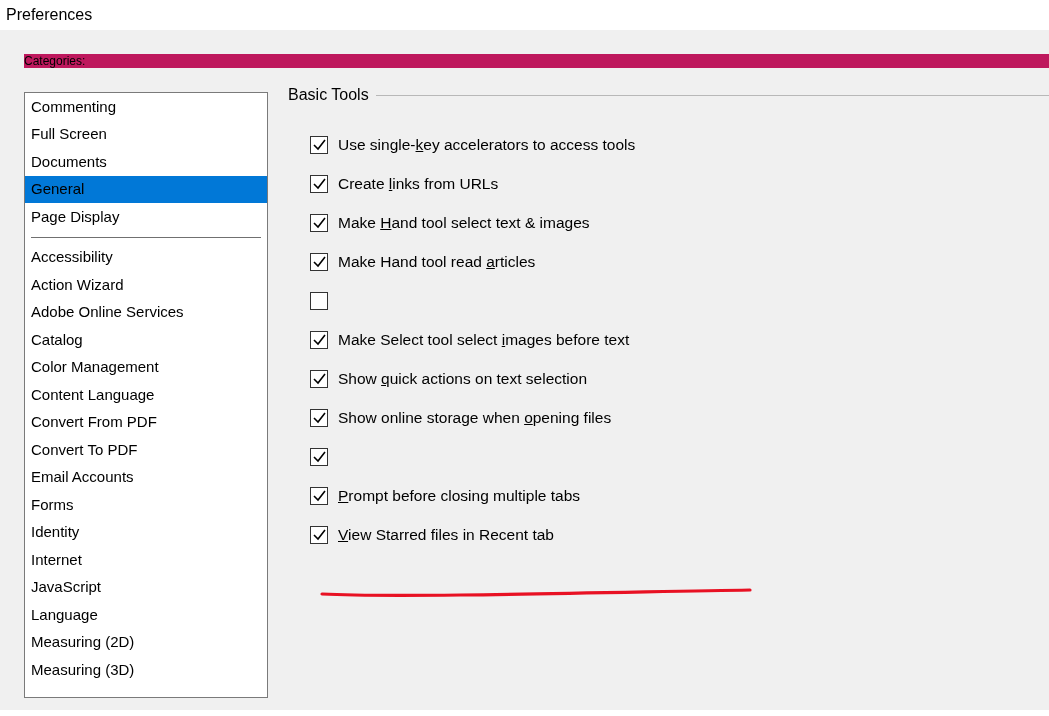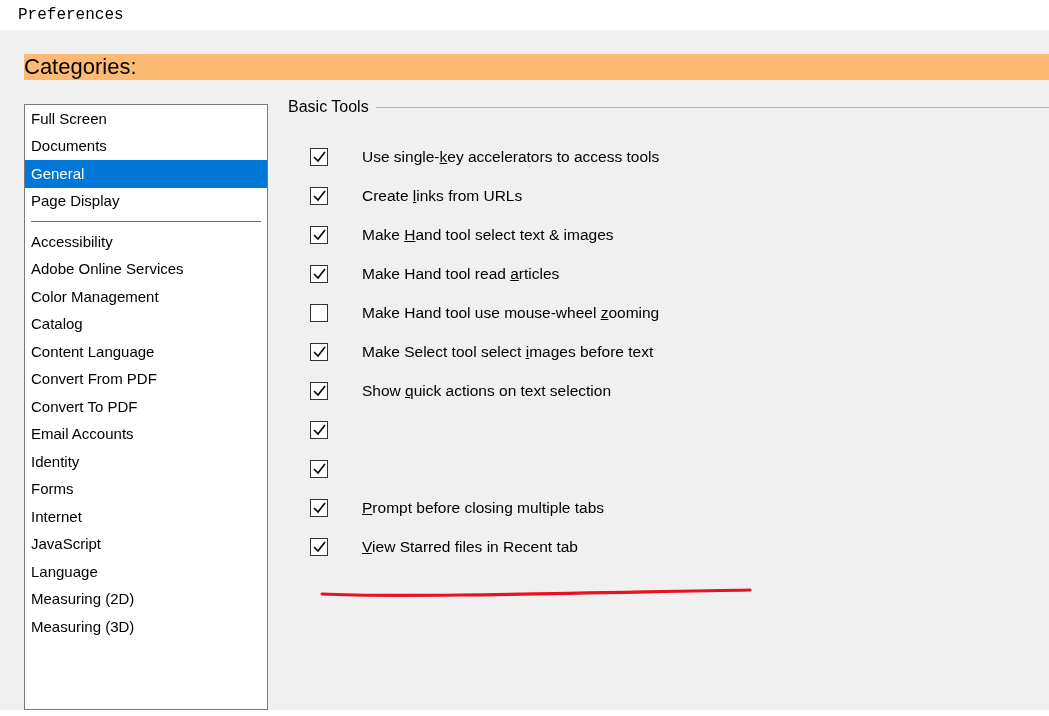--- a/index.html
+++ b/index.html
@@ -5,35 +5,34 @@
   * { box-sizing: border-box; }
   html, body {
     margin: 0; padding: 0;
     font-family: "Segoe UI", Arial, sans-serif;
     font-size: 15px;
     color: #000;
     background: #fff;
     width: 1049px;
   }
   .title {
-    padding: 6px 2px 6px 18px;
+    padding: 6px 2px 6px 6px;
     font-size: 16px;
     background: #fff;
-    font-family: Liberation Mono, monospace;
   }
   .content-area {
     background: #f0f0f0;
     width: 100%;
     padding: 24px 0 0 24px;
     min-height: 680px;
     position: relative;
   }
   .categories-label {
-    font-size: 22px;
-    background: #fdba74;
+    font-size: 12px;
+    background: #be185d;
     margin-bottom: 24px;
   }
   .layout {
     display: flex;
     align-items: flex-start;
   }
   .listbox {
     width: 244px;
     height: 606px;
     background: #fff;
@@ -42,21 +41,21 @@
     font-size: 15px;
   }
   .list-item {
     padding: 2.5px 6px;
     white-space: nowrap;
     cursor: default;
     line-height: 1.5;
   }
   .list-item.selected {
     background: #0178d7;
-    color: #ffffff;
+    color: #000000;
   }
   .list-separator {
     border-top: 1px solid #707070;
     margin: 6px 6px 6px 6px;
   }
   .right-panel {
     position: relative;
     margin-left: 20px;
     flex: 1;
   }
@@ -78,21 +77,20 @@
     padding-right: 6px;
     background: #f0f0f0;
   }
   .options {
     padding: 32px 0 0 22px;
   }
   .option-row {
     display: flex;
     margin-bottom: 21px;
     position: relative;
-    gap: 24px;
   }
   .chk {
     width: 18px;
     height: 18px;
     border: 1px solid #333;
     background: #fff;
     margin-right: 10px;
     display: flex;
     align-items: center;
     justify-content: center;
@@ -122,35 +120,37 @@
 <body>
 
 <div class="title">Preferences</div>
 
 <div class="content-area">
 
   <div class="categories-label">Categories:</div>
 
   <div class="layout">
     <div class="listbox" id="listbox">
+        <div class="list-item">Commenting</div>
         <div class="list-item">Full Screen</div>
         <div class="list-item">Documents</div>
         <div class="list-item selected">General</div>
         <div class="list-item">Page Display</div>
         <div class="list-separator"></div>
         <div class="list-item">Accessibility</div>
+        <div class="list-item">Action Wizard</div>
         <div class="list-item">Adobe Online Services</div>
+        <div class="list-item">Catalog</div>
         <div class="list-item">Color Management</div>
-        <div class="list-item">Catalog</div>
         <div class="list-item">Content Language</div>
         <div class="list-item">Convert From PDF</div>
         <div class="list-item">Convert To PDF</div>
         <div class="list-item">Email Accounts</div>
+        <div class="list-item">Forms</div>
         <div class="list-item">Identity</div>
-        <div class="list-item">Forms</div>
         <div class="list-item">Internet</div>
         <div class="list-item">JavaScript</div>
         <div class="list-item">Language</div>
         <div class="list-item">Measuring (2D)</div>
         <div class="list-item">Measuring (3D)</div>
       </div>
 
     <div class="right-panel">
       <div class="groupbox">
         <span class="groupbox-title">Basic Tools</span>
@@ -187,21 +187,20 @@
                 </svg>
               </div>
               <span class="option-label">Make Hand tool read <span class="underline-letter">a</span>rticles</span>
             </div>
             <div class="option-row">
               <div class="chk unchecked">
                 <svg width="14" height="14" viewBox="0 0 14 14">
                   <path d="M2 7 L6 11 L13 2" stroke="#000" stroke-width="1.6" fill="none"></path>
                 </svg>
               </div>
-              <span class="option-label">Make Hand tool use mouse-wheel <span class="underline-letter">z</span>ooming</span>
             </div>
             <div class="option-row">
               <div class="chk">
                 <svg width="14" height="14" viewBox="0 0 14 14">
                   <path d="M2 7 L6 11 L13 2" stroke="#000" stroke-width="1.6" fill="none"></path>
                 </svg>
               </div>
               <span class="option-label">Make Select tool select <span class="underline-letter">i</span>mages before text</span>
             </div>
             <div class="option-row">
@@ -211,20 +210,21 @@
                 </svg>
               </div>
               <span class="option-label">Show <span class="underline-letter">q</span>uick actions on text selection</span>
             </div>
             <div class="option-row">
               <div class="chk">
                 <svg width="14" height="14" viewBox="0 0 14 14">
                   <path d="M2 7 L6 11 L13 2" stroke="#000" stroke-width="1.6" fill="none"></path>
                 </svg>
               </div>
+              <span class="option-label">Show online storage when <span class="underline-letter">o</span>pening files</span>
             </div>
             <div class="option-row">
               <div class="chk">
                 <svg width="14" height="14" viewBox="0 0 14 14">
                   <path d="M2 7 L6 11 L13 2" stroke="#000" stroke-width="1.6" fill="none"></path>
                 </svg>
               </div>
             </div>
             <div class="option-row">
               <div class="chk">

